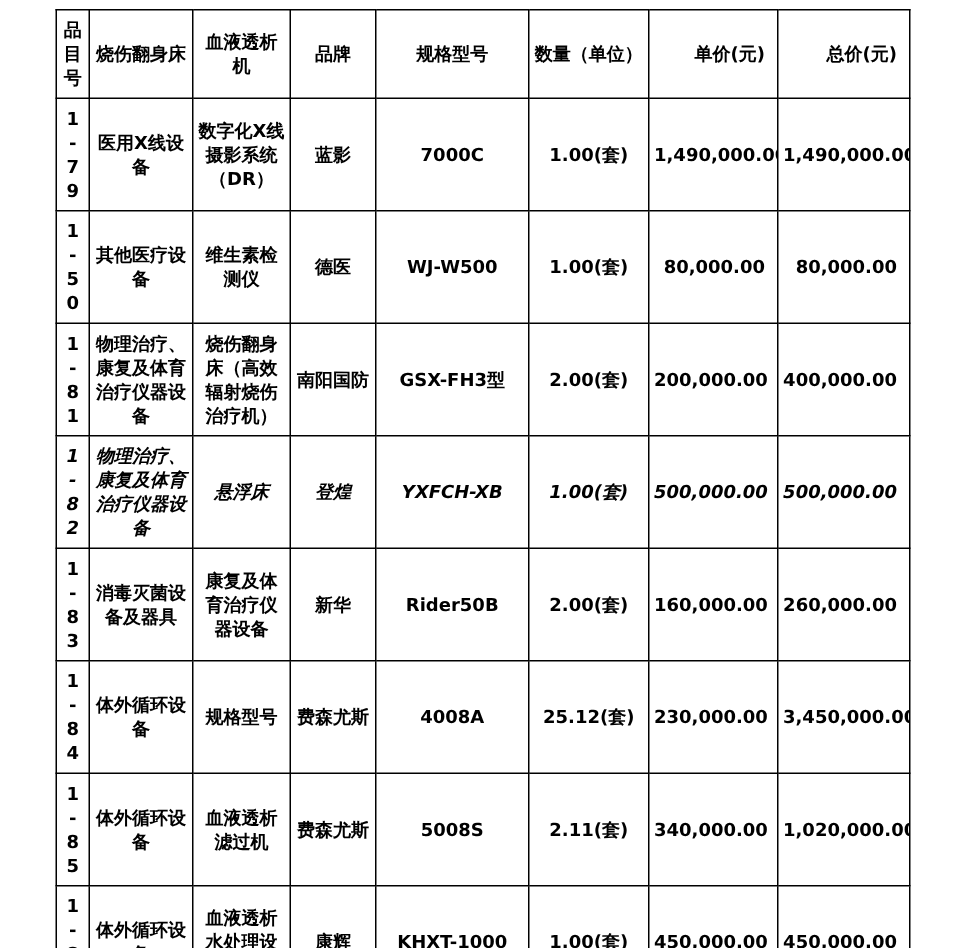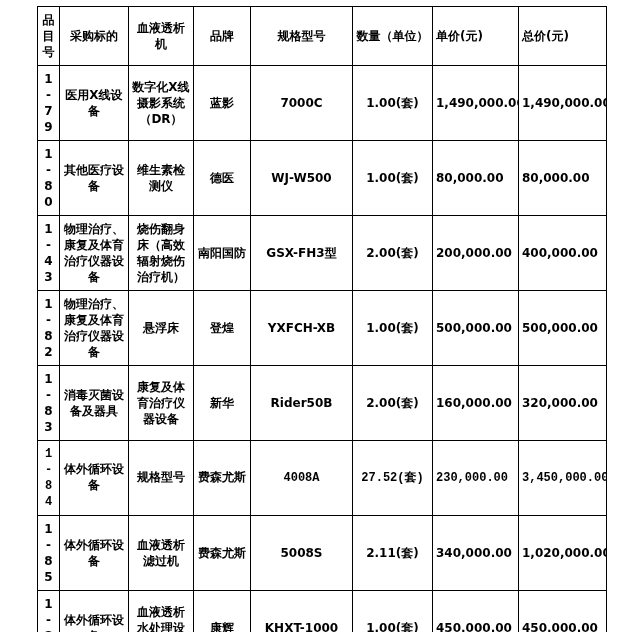--- a/index.html
+++ b/index.html
@@ -42,31 +42,31 @@
   col.c-qty    { width: 80px; }
   col.c-unit   { width: 86px; }
   col.c-total  { width: 88px; }
 
   .proc-table .itemno {
     word-break: break-all;
     line-break: anywhere;
     padding: 5px 4px;
   }
   .proc-table .num {
-    text-align: left;
+    text-align: right;
     padding-right: 8px;
   }
   
   thead tr            { height: 52px; }
   tbody tr:nth-child(1)  { height: 60px; }
   tbody tr:nth-child(2)  { height: 52px; }
   tbody tr:nth-child(3)  { height: 68px; }
-  tbody tr:nth-child(4)  { height: 64px; }
+  tbody tr:nth-child(4)  { height: 64px; font-style: italic; }
   tbody tr:nth-child(5)  { height: 62px; }
-  tbody tr:nth-child(6)  { height: 50px; font-family: Liberation Mono, monospace; }
+  tbody tr:nth-child(6)  { height: 50px; }
   tbody tr:nth-child(7)  { height: 54px; margin-top: 34px; }
   tbody tr:nth-child(8)  { height: 52px; }
   tbody tr:nth-child(9)  { height: 56px; }
   tbody tr:nth-child(10) { height: 52px; }
 </style>
 </head>
 <body>
 
 <div class="table-wrap">
   <table class="proc-table">
@@ -76,52 +76,52 @@
         <col class="c-target">
         <col class="c-brand">
       <col class="c-model">
         <col class="c-qty">
         <col class="c-unit">
         <col class="c-total">
     </colgroup>
     <thead>
       <tr>
         <th class="itemno">品目号</th>
-        <th>采购标的</th>
+        <th>烧伤翻身床</th>
         <th>血液透析机</th>
         <th>品牌</th>
         <th>规格型号</th>
         <th>数量（单位）</th>
         <th class="num">单价(元)</th>
         <th class="num">总价(元)</th>
       </tr>
     </thead>
     <tbody>
       <tr>
         <td class="itemno">1-79</td>
         <td>医用X线设备</td>
         <td>数字化X线摄影系统（DR）</td>
         <td>蓝影</td>
         <td>7000C</td>
         <td>1.00(套)</td>
         <td class="num">1,490,000.00</td>
         <td class="num">1,490,000.00</td>
       </tr>
       <tr>
-        <td class="itemno">1-80</td>
+        <td class="itemno">1-50</td>
         <td>其他医疗设备</td>
         <td>维生素检测仪</td>
         <td>德医</td>
         <td>WJ-W500</td>
         <td>1.00(套)</td>
         <td class="num">80,000.00</td>
         <td class="num">80,000.00</td>
       </tr>
       <tr>
-        <td class="itemno">1-43</td>
+        <td class="itemno">1-81</td>
         <td>物理治疗、康复及体育治疗仪器设备</td>
         <td>烧伤翻身床（高效辐射烧伤治疗机）</td>
         <td>南阳国防</td>
         <td>GSX-FH3型</td>
         <td>2.00(套)</td>
         <td class="num">200,000.00</td>
         <td class="num">400,000.00</td>
       </tr>
       <tr>
         <td class="itemno">1-82</td>
@@ -134,29 +134,29 @@
         <td class="num">500,000.00</td>
       </tr>
       <tr>
         <td class="itemno">1-83</td>
         <td>消毒灭菌设备及器具</td>
         <td>康复及体育治疗仪器设备</td>
         <td>新华</td>
         <td>Rider50B</td>
         <td>2.00(套)</td>
         <td class="num">160,000.00</td>
-        <td class="num">320,000.00</td>
+        <td class="num">260,000.00</td>
       </tr>
       <tr>
         <td class="itemno">1-84</td>
         <td>体外循环设备</td>
         <td>规格型号</td>
         <td>费森尤斯</td>
         <td>4008A</td>
-        <td>27.52(套)</td>
+        <td>25.12(套)</td>
         <td class="num">230,000.00</td>
         <td class="num">3,450,000.00</td>
       </tr>
       <tr>
         <td class="itemno">1-85</td>
         <td>体外循环设备</td>
         <td>血液透析滤过机</td>
         <td>费森尤斯</td>
         <td>5008S</td>
         <td>2.11(套)</td>

